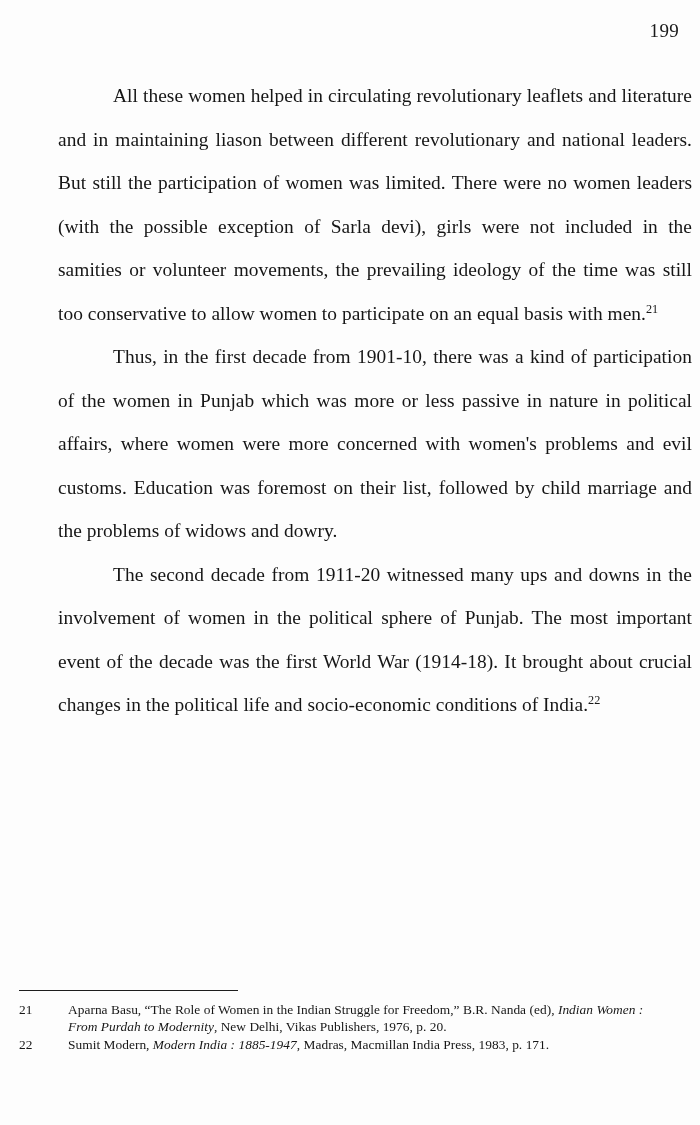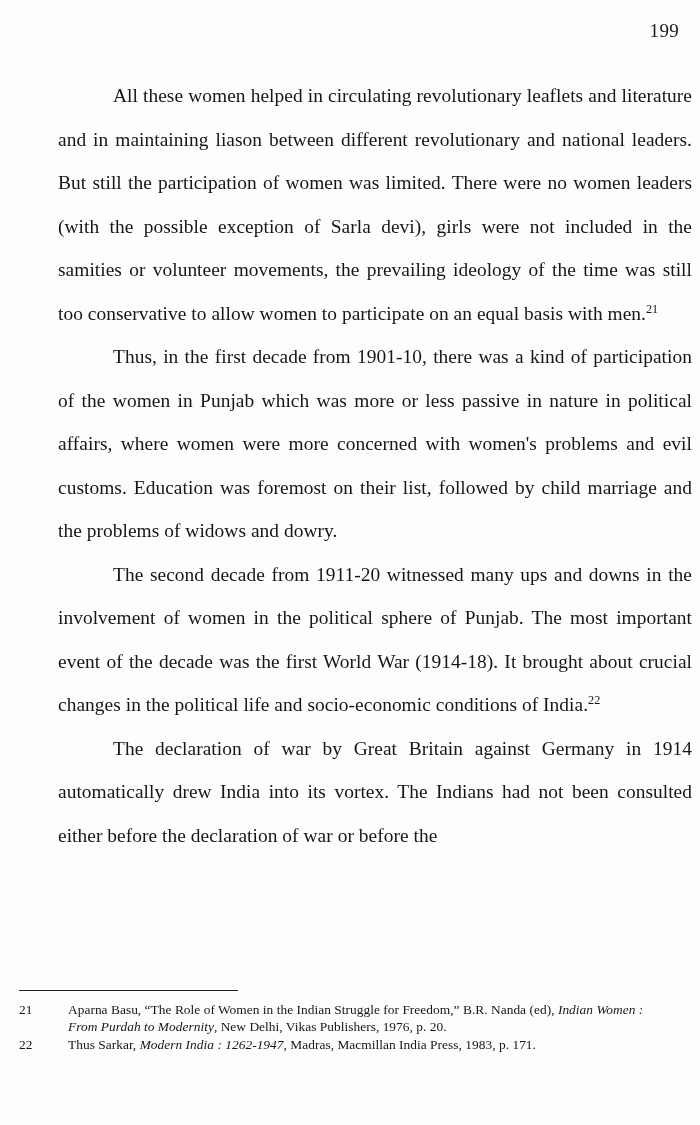--- a/index.html
+++ b/index.html
@@ -111,31 +111,30 @@
   <div class="folio">199</div>
 
   <div class="body-block">
 
     <p class="para"><span>All these women helped in circulating revolutionary leaflets and literature and in maintaining liason between different revolutionary and national leaders.  But still the participation of women was limited.  There were no women leaders (with the possible exception of Sarla devi), girls were not included in the samities or volunteer movements, the prevailing ideology of the time was still too conservative to allow women to participate on an equal basis with men.</span><sup class="fnref">21</sup></p>
 
     <p class="para"><span>Thus, in the first decade from 1901-10, there was a kind of participation of the women in Punjab which was more or less passive in nature in political affairs, where women were more concerned with women's problems and evil customs.  Education was foremost on their list, followed by child marriage and the problems of widows and dowry.</span></p>
 
     <p class="para"><span>The second decade from 1911-20 witnessed many ups and downs in the involvement of women in the political sphere of Punjab.  The most important event of the decade was the first World War (1914-18). It brought about crucial changes in the political life and socio-economic conditions of India.</span><sup class="fnref">22</sup></p>
 
-    <p class="para"><span>The declaration of war by Great Britain against Germany in 1914 automatically drew India into its vortex.  The Indians had not been consulted either before the declaration of war or before the</span></p>
 
   </div>
 
   <div class="footnotes">
 
     <hr class="fn-rule">
 
     <div class="fn-item">
       <span class="fn-num">21</span><span>Aparna Basu, “The Role of Women in the Indian Struggle for Freedom,” B.R. Nanda (ed), </span><span class="fn-title">Indian Women : From Purdah to Modernity</span><span>, New Delhi, Vikas Publishers, 1976, p. 20.</span>
     </div>
 
     <div class="fn-item">
-      <span class="fn-num">22</span><span>Thus Sarkar, </span><span class="fn-title">Modern India : 1262-1947</span><span>, Madras, Macmillan India Press, 1983, p. 171.</span>
+      <span class="fn-num">22</span><span>Sumit Modern, </span><span class="fn-title">Modern India : 1885-1947</span><span>, Madras, Macmillan India Press, 1983, p. 171.</span>
     </div>
 
   </div>
 
 </div>
 
 </body></html>

